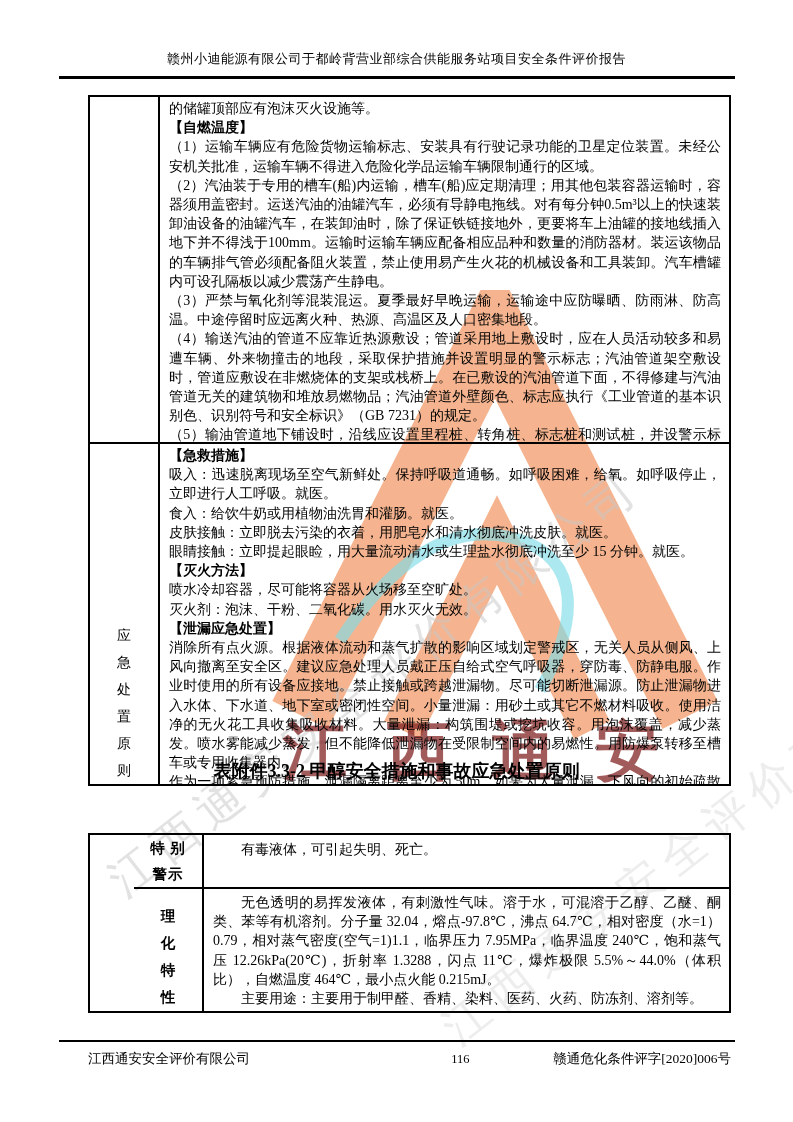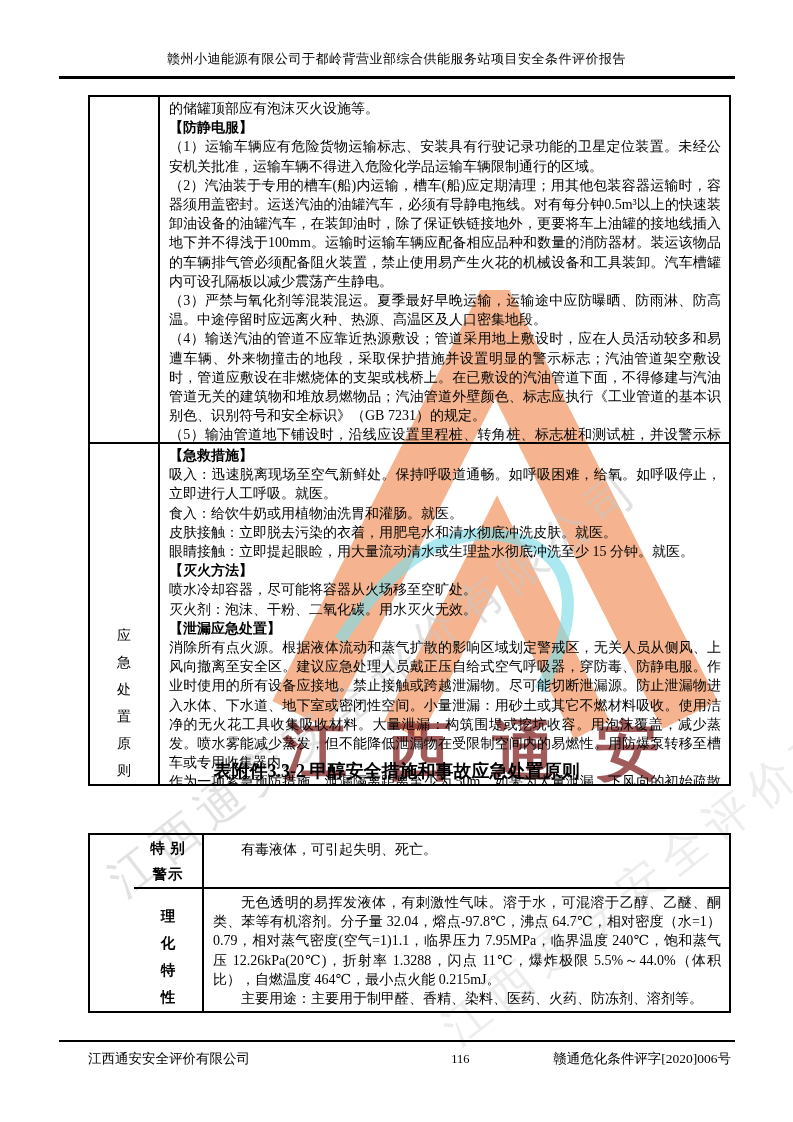--- a/index.html
+++ b/index.html
@@ -96,21 +96,21 @@
 <body>
 
 <div class="doc-header">赣州小迪能源有限公司于都岭背营业部综合供能服务站项目安全条件评价报告</div>
 <div class="header-rule"></div>
 
 <div class="dtable t1">
   <div class="trow r1">
     <div class="tlabel"></div>
     <div class="tbody">
         <p>的储罐顶部应有泡沫灭火设施等。</p>
-        <p class="b">【防静电服】</p>
+        <p class="b">【自燃温度】</p>
         <p>（1）运输车辆应有危险货物运输标志、安装具有行驶记录功能的卫星定位装置。未经公安机关批准，运输车辆不得进入危险化学品运输车辆限制通行的区域。</p>
         <p>（2）汽油装于专用的槽车(船)内运输，槽车(船)应定期清理；用其他包装容器运输时，容器须用盖密封。运送汽油的油罐汽车，必须有导静电拖线。对有每分钟0.5m³以上的快速装卸油设备的油罐汽车，在装卸油时，除了保证铁链接地外，更要将车上油罐的接地线插入地下并不得浅于100mm。运输时运输车辆应配备相应品种和数量的消防器材。装运该物品的车辆排气管必须配备阻火装置，禁止使用易产生火花的机械设备和工具装卸。汽车槽罐内可设孔隔板以减少震荡产生静电。</p>
         <p>（3）严禁与氧化剂等混装混运。夏季最好早晚运输，运输途中应防曝晒、防雨淋、防高温。中途停留时应远离火种、热源、高温区及人口密集地段。</p>
         <p>（4）输送汽油的管道不应靠近热源敷设；管道采用地上敷设时，应在人员活动较多和易遭车辆、外来物撞击的地段，采取保护措施并设置明显的警示标志；汽油管道架空敷设时，管道应敷设在非燃烧体的支架或栈桥上。在已敷设的汽油管道下面，不得修建与汽油管道无关的建筑物和堆放易燃物品；汽油管道外壁颜色、标志应执行《工业管道的基本识别色、识别符号和安全标识》（GB 7231）的规定。</p>
         <p>（5）输油管道地下铺设时，沿线应设置里程桩、转角桩、标志桩和测试桩，并设警示标志。运行应符合有关法律法规规定。</p>
       </div>
   </div>
   <div class="trow r2">
     <div class="tlabel">
       <div class="vert">应急处置原则</div>

